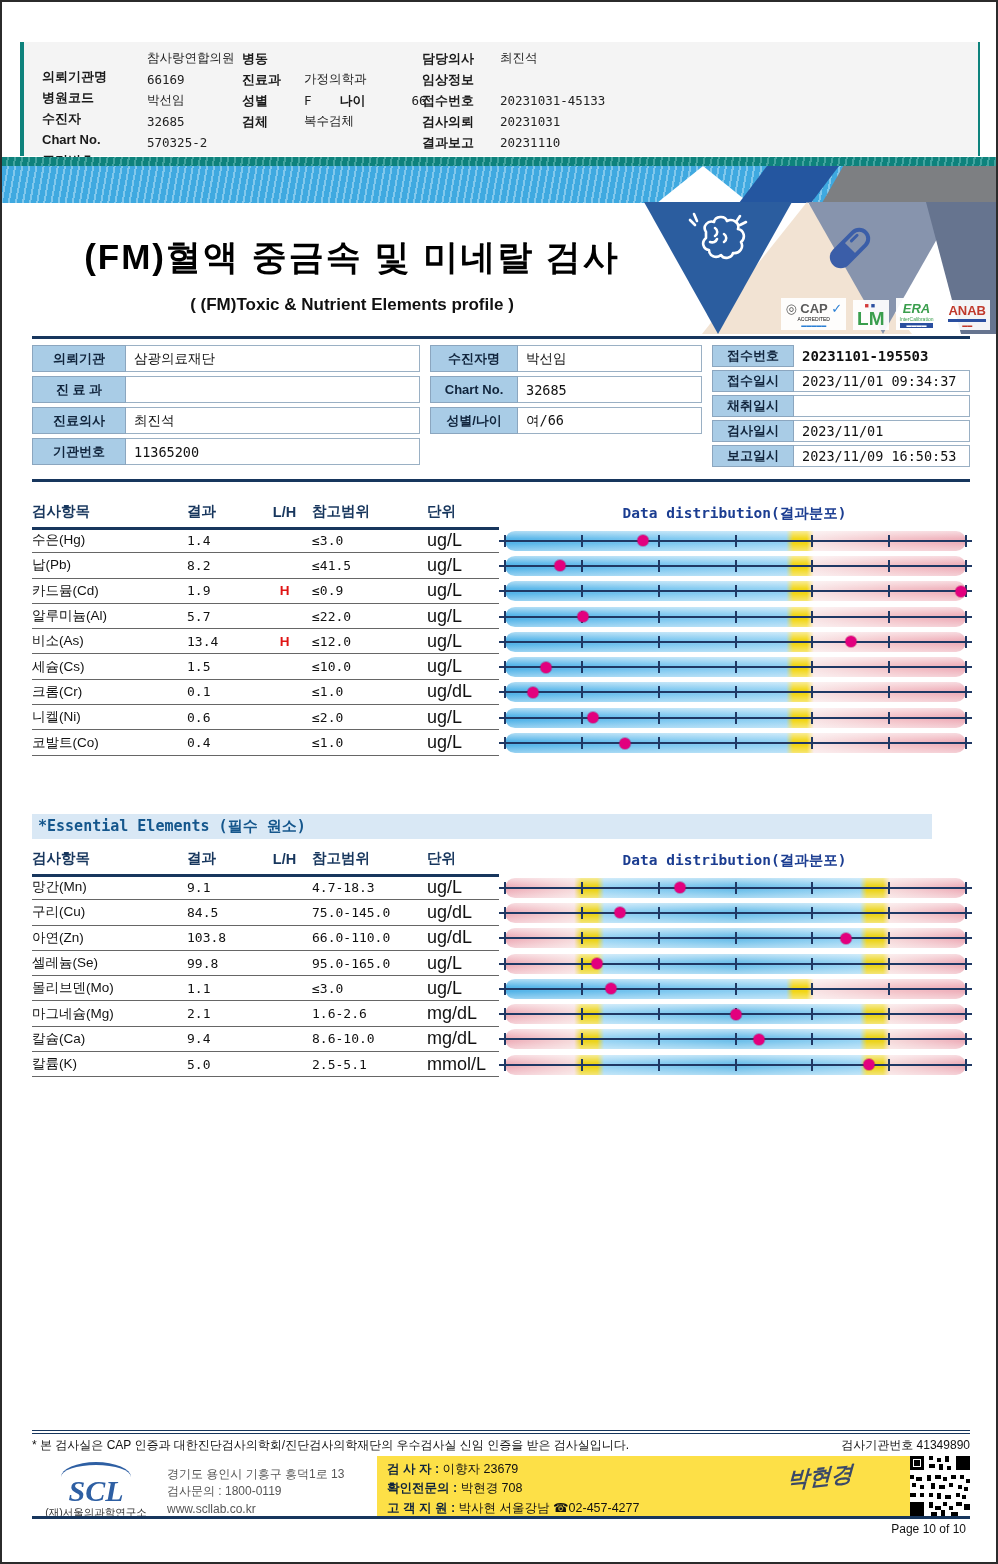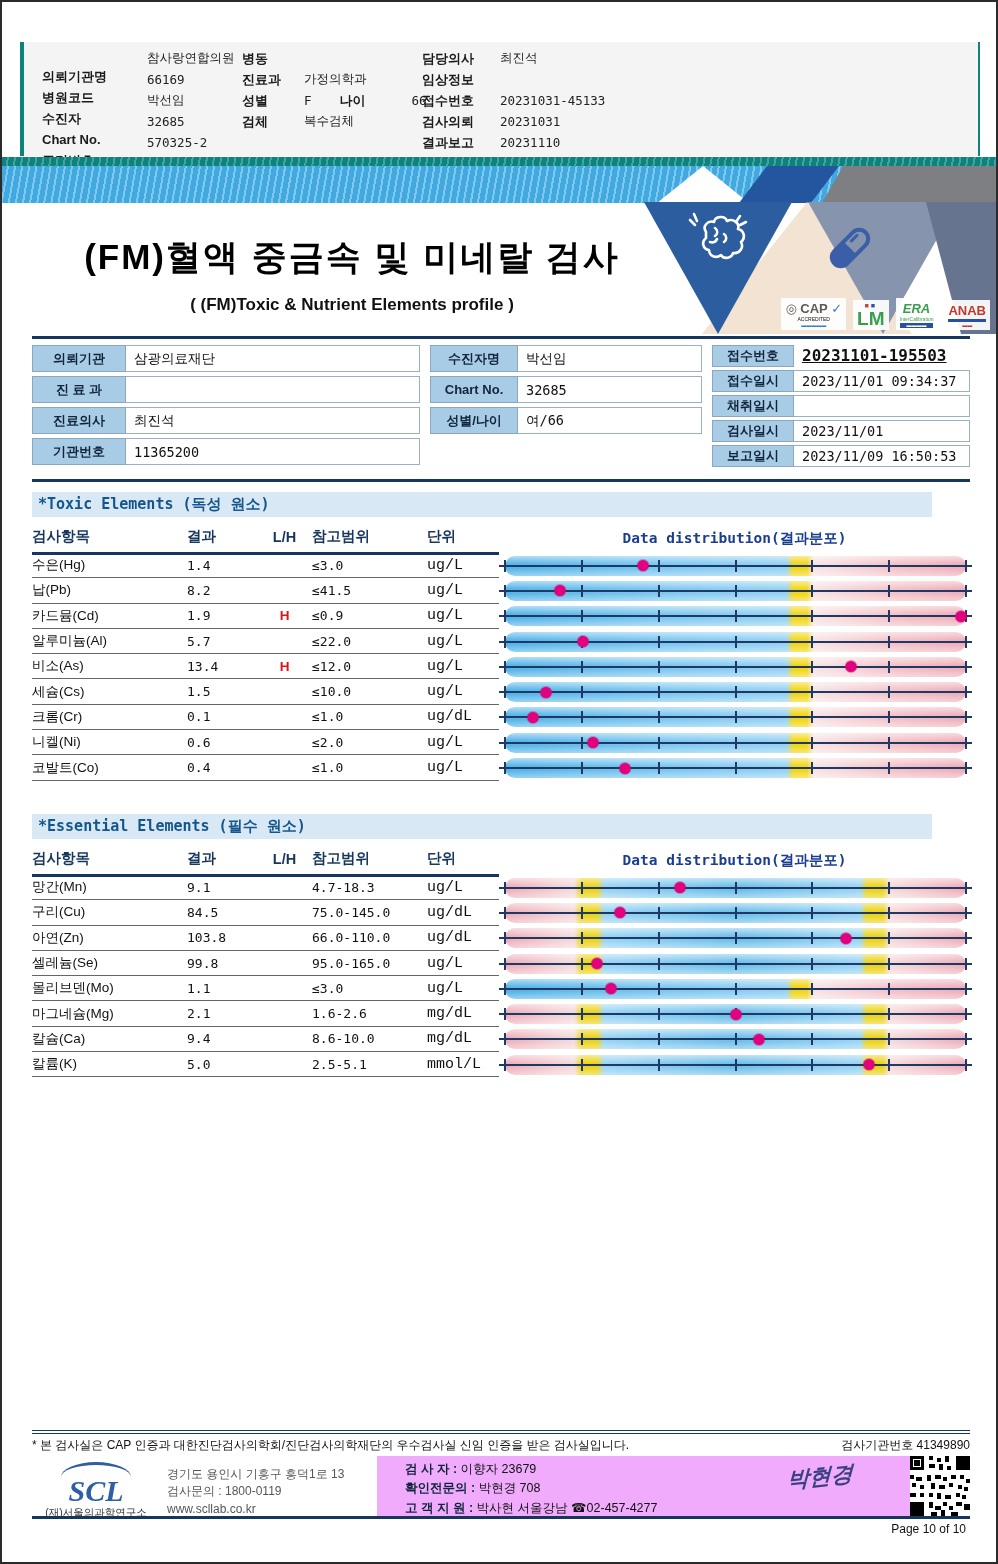--- a/index.html
+++ b/index.html
@@ -67,37 +67,37 @@
   .ig.g3{left:680px;width:258px;}
   .ig-row{display:flex;margin-bottom:4px;}
   .g1 .ig-row,.g2 .ig-row{height:27px;}
   .g3 .ig-row{height:21.5px;margin-bottom:3.5px;}
   .ig-row .lbl{background:#a9cce6;border:1px solid #8ba6bf;color:#10243c;font-weight:bold;
                font-size:13px;display:flex;align-items:center;justify-content:center;flex:0 0 auto;}
   .g1 .lbl{width:92px;} .g2 .lbl{width:86px;} .g3 .lbl{width:80px;}
   .ig-row .val{background:#fff;border:1px solid #9ab0c4;border-left:none;flex:1;
                display:flex;align-items:center;padding:0 8px;
                font-family:"DejaVu Sans Mono","Liberation Mono",monospace;font-size:13.5px;}
-  .g3 .ig-row:first-child .val{font-size:16px;font-weight:bold;border:none;text-decoration:underline;}
+  .g3 .ig-row:first-child .val{font-size:14px;font-weight:bold;border:none;}
   
   .lab{position:absolute;left:30px;width:938px;}
   .lab .band{height:25px;background:#d9e8f5;display:flex;align-items:center;padding-left:6px;
              font-family:"DejaVu Sans Mono","Liberation Mono",monospace;
              font-weight:bold;font-size:15px;color:#14568c;width:900px;box-sizing:border-box;}
   .lab .thead{display:flex;align-items:center;height:30px;margin-top:6px;}
   .lab .thead .hleft{display:flex;width:467px;border-bottom:3px solid #17365d;height:100%;align-items:center;
                      color:#17365d;font-weight:bold;font-size:14.5px;}
   .lab .thead .dist{flex:1;text-align:center;color:#1b3d91;font-weight:bold;font-size:14.5px;
                     font-family:"DejaVu Sans Mono","Liberation Mono",monospace;}
   .cn{width:155px;} .cr{width:70px;} .cf{width:55px;text-align:center;} .cg{width:115px;} .cu{width:72px;}
   .lab .trow{display:flex;align-items:stretch;height:25.3px;}
   .lab .trow .tleft{display:flex;width:467px;border-bottom:1px solid #666;align-items:center;
                     font-size:13.5px;color:#111;}
   .lab .trow .tleft .cr,.lab .trow .tleft .cg{font-family:"DejaVu Sans Mono","Liberation Mono",monospace;font-size:13px;}
-  .lab .trow .tleft .cu{font-family:Liberation Mono, monospace;font-size:15px;}
+  .lab .trow .tleft .cu{font-family:Liberation Sans, sans-serif;font-size:18px;}
   .flagH{color:#e01414;font-weight:bold;}
   .barcell{flex:1;position:relative;padding:0 4px 0 6px;display:flex;align-items:center;}
   .bar{position:relative;height:20px;width:100%;}
   .tube{position:absolute;left:0;right:0;top:0;bottom:0;border-radius:10px;}
   .tube.limit{background:
       linear-gradient(to bottom,rgba(255,255,255,.55),rgba(255,255,255,0) 40%,rgba(255,255,255,0) 62%,rgba(255,255,255,.4)),
       linear-gradient(to right,#54b4e8 0%,#7ec8f0 35%,#95d2f3 61%,#f2d616 62.5%,#f2d616 65.5%,#f8e4e5 67%,#f3c2c8 85%,#eeafba 100%);}
   .tube.range{background:
       linear-gradient(to bottom,rgba(255,255,255,.55),rgba(255,255,255,0) 40%,rgba(255,255,255,0) 62%,rgba(255,255,255,.4)),
       linear-gradient(to right,#eeafba 0%,#f6dbdc 15%,#ecd41c 16.5%,#ecd41c 20%,#9bd5f4 21.5%,#6fc0ea 50%,#9bd5f4 77%,#ecd41c 78.5%,#ecd41c 82%,#f6dbdc 83.5%,#eeafba 100%);}
@@ -109,21 +109,21 @@
   .footnote{position:absolute;top:1428px;left:30px;width:938px;border-top:4px double #17365d;
             display:flex;justify-content:space-between;padding-top:3px;font-size:12px;color:#111;}
   .footnote .labno{font-family:Liberation Sans, sans-serif;}
   .footmain{position:absolute;top:1460px;left:30px;width:938px;height:52px;}
   .scl{position:absolute;left:4px;top:0;width:120px;text-align:center;}
   .scl .arc{width:70px;height:12px;border-top:3px solid #2e5fa3;border-radius:50% 50% 0 0/100% 100% 0 0;margin:0 auto;}
   .scl .word{font-family:"Liberation Serif","DejaVu Serif",serif;font-style:italic;font-weight:bold;
              font-size:30px;color:#2e5fa3;line-height:.9;}
   .scl .org{font-size:10.5px;color:#333;margin-top:2px;}
   .addr{position:absolute;left:135px;top:4px;font-size:12px;color:#555;line-height:1.45;}
-  .contact{position:absolute;left:345px;top:-6px;width:546px;height:60px;background:#f0abfc;padding:4px 28px;box-sizing:border-box;}
+  .contact{position:absolute;left:345px;top:-6px;width:546px;height:60px;background:#fde047;padding:4px 10px;box-sizing:border-box;}
   .contact .line{font-size:12.5px;color:#111;line-height:1.55;}
   .contact .line b{color:#10243c;}
   .sig{position:absolute;right:70px;top:6px;font-size:22px;font-weight:bold;color:#1a2f6e;
        font-style:italic;transform:rotate(-6deg) skewX(-8deg);opacity:.85;
        font-family:"DejaVu Serif","Liberation Serif",serif;}
   .qr{position:absolute;right:0;top:-6px;}
   .footrule{position:absolute;top:1514px;left:30px;width:938px;border-top:3px solid #17365d;}
   .pageno{position:absolute;top:1520px;right:30px;font-size:12px;color:#111;}
 </style>
 </head>
@@ -308,21 +308,20 @@
           <div class="val">2023/11/01</div>
         </div>
         <div class="ig-row">
           <div class="lbl">보고일시</div>
           <div class="val">2023/11/09 16:50:53</div>
         </div>
       </div>
   </div>
 
   <section class="lab" style="top:490px;">
-      <div class="band">*Toxic Elements (독성 원소)</div>
       <div class="thead">
         <div class="hleft">
           <span class="cn">검사항목</span>
           <span class="cr">결과</span>
           <span class="cf">L/H</span>
           <span class="cg">참고범위</span>
           <span class="cu">단위</span>
         </div>
         <div class="dist">Data distribution(결과분포)</div>
       </div>

